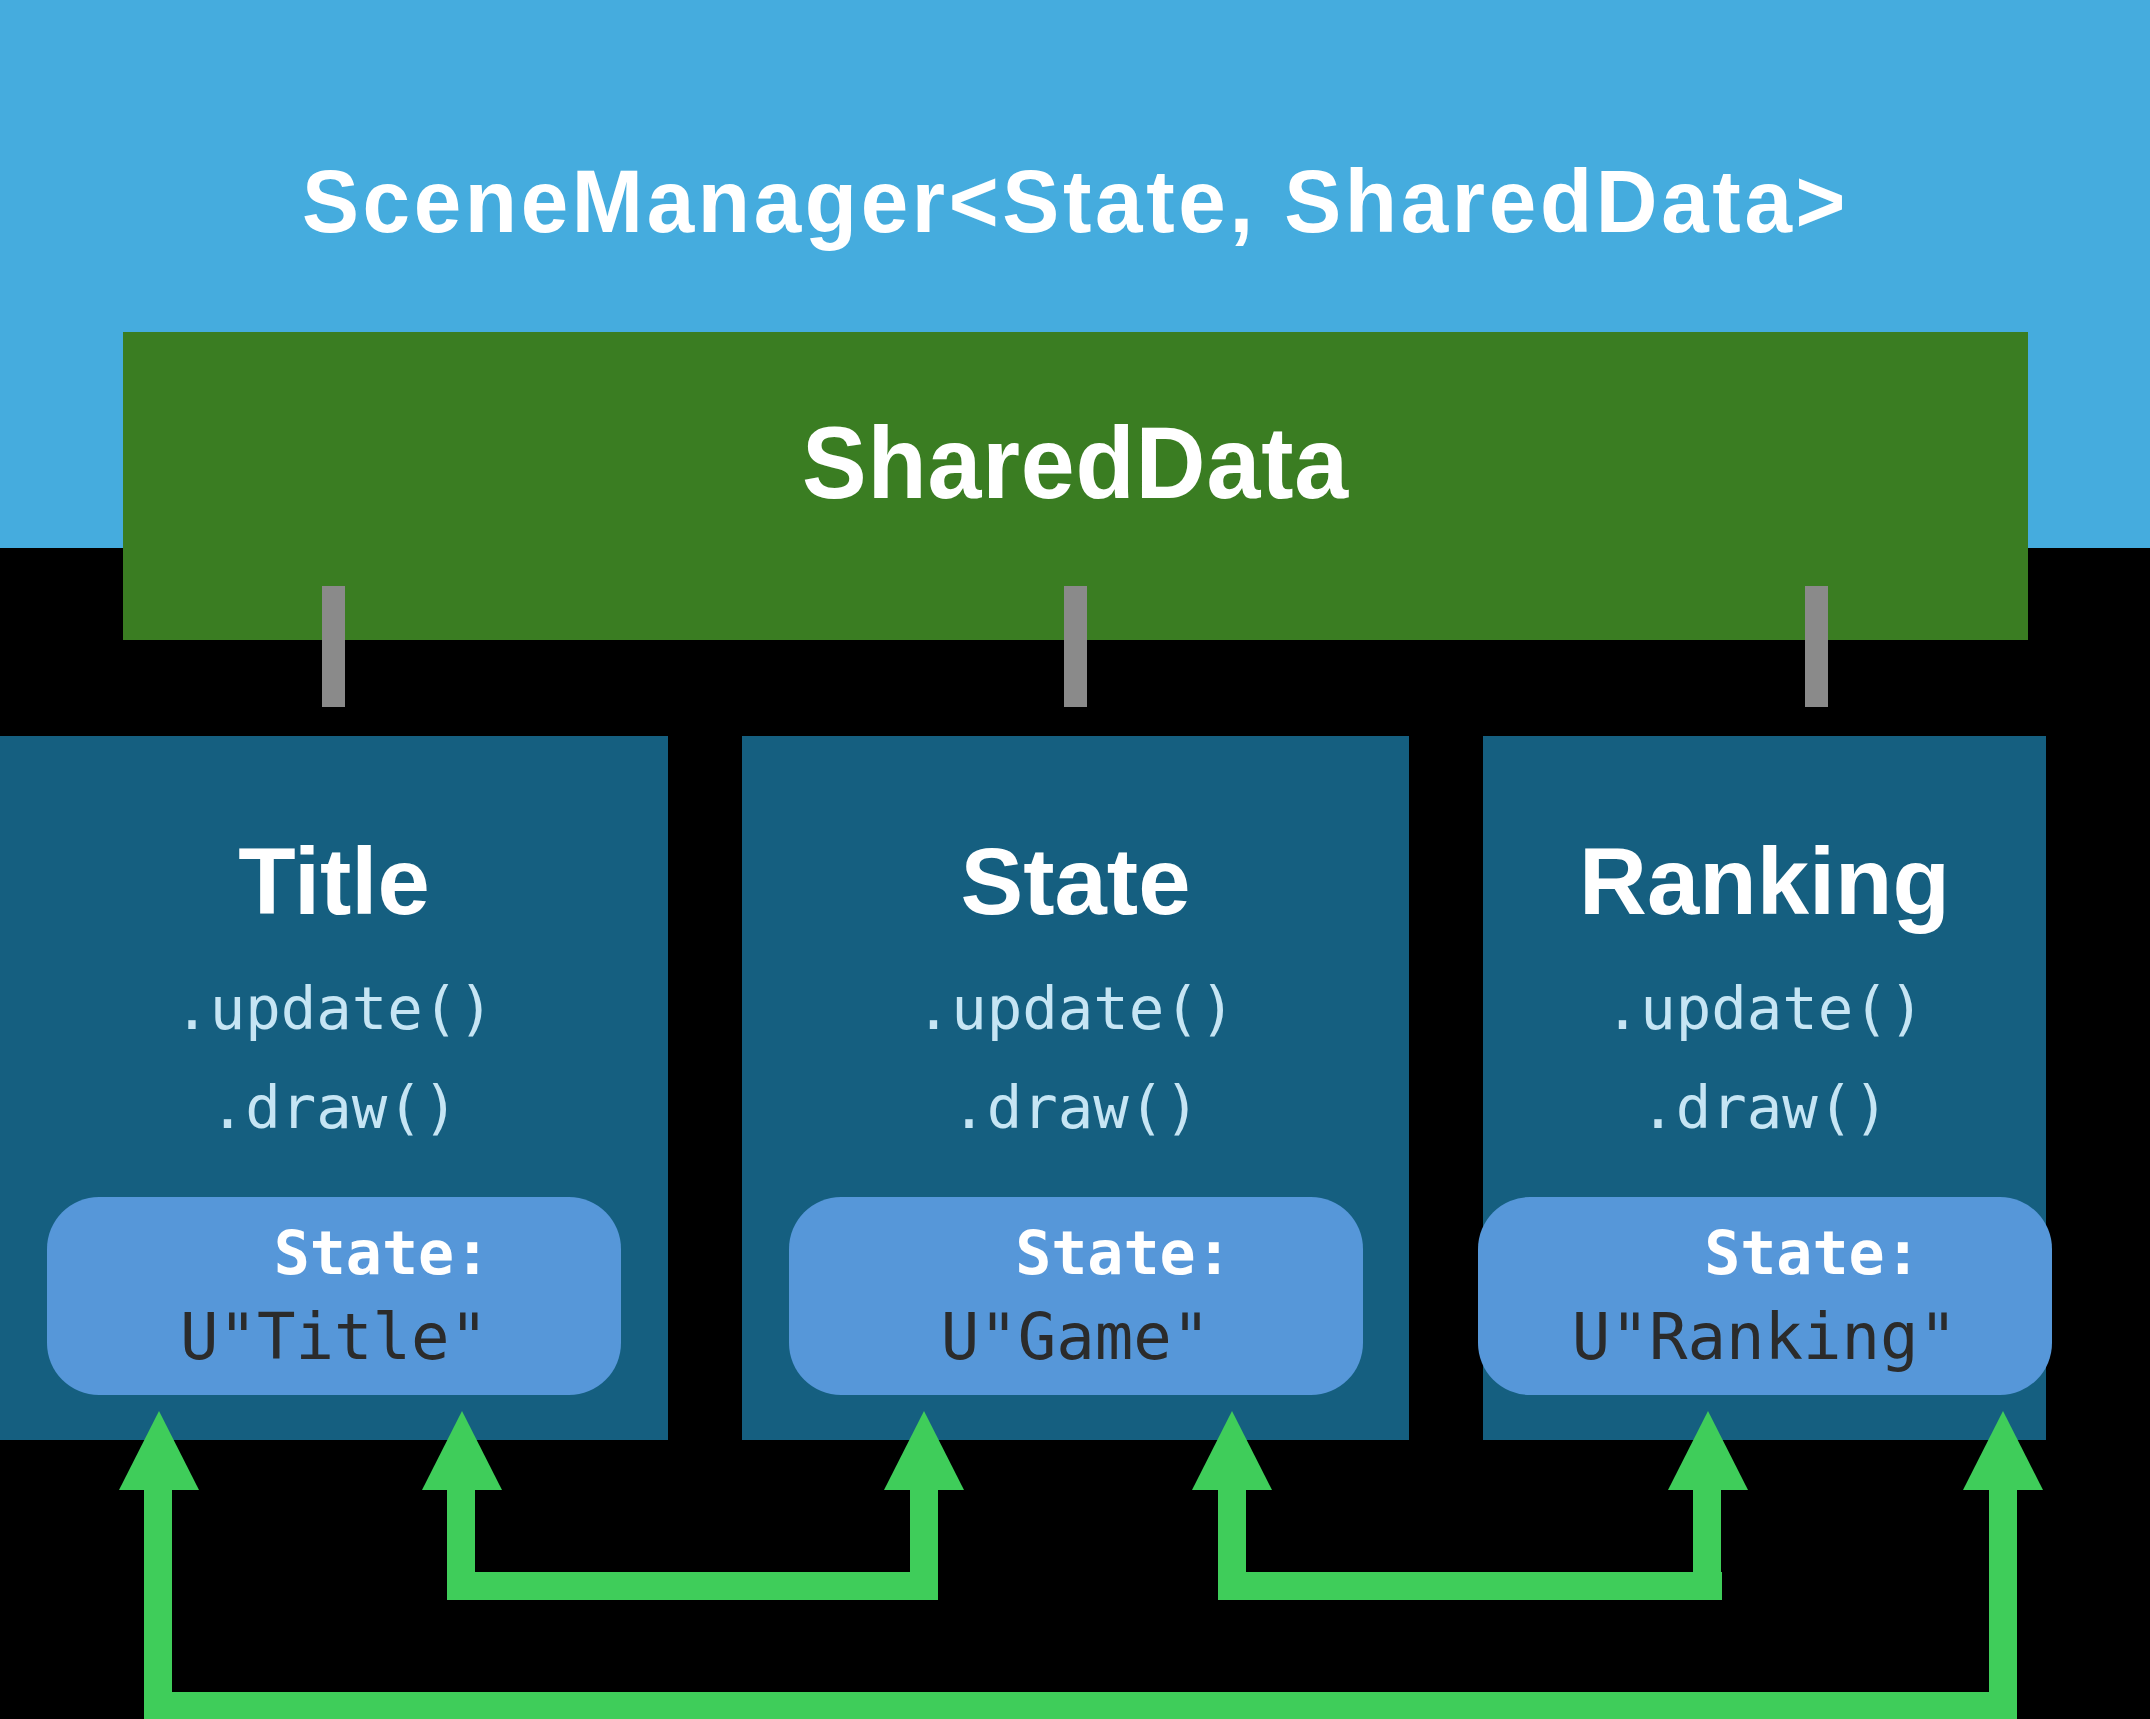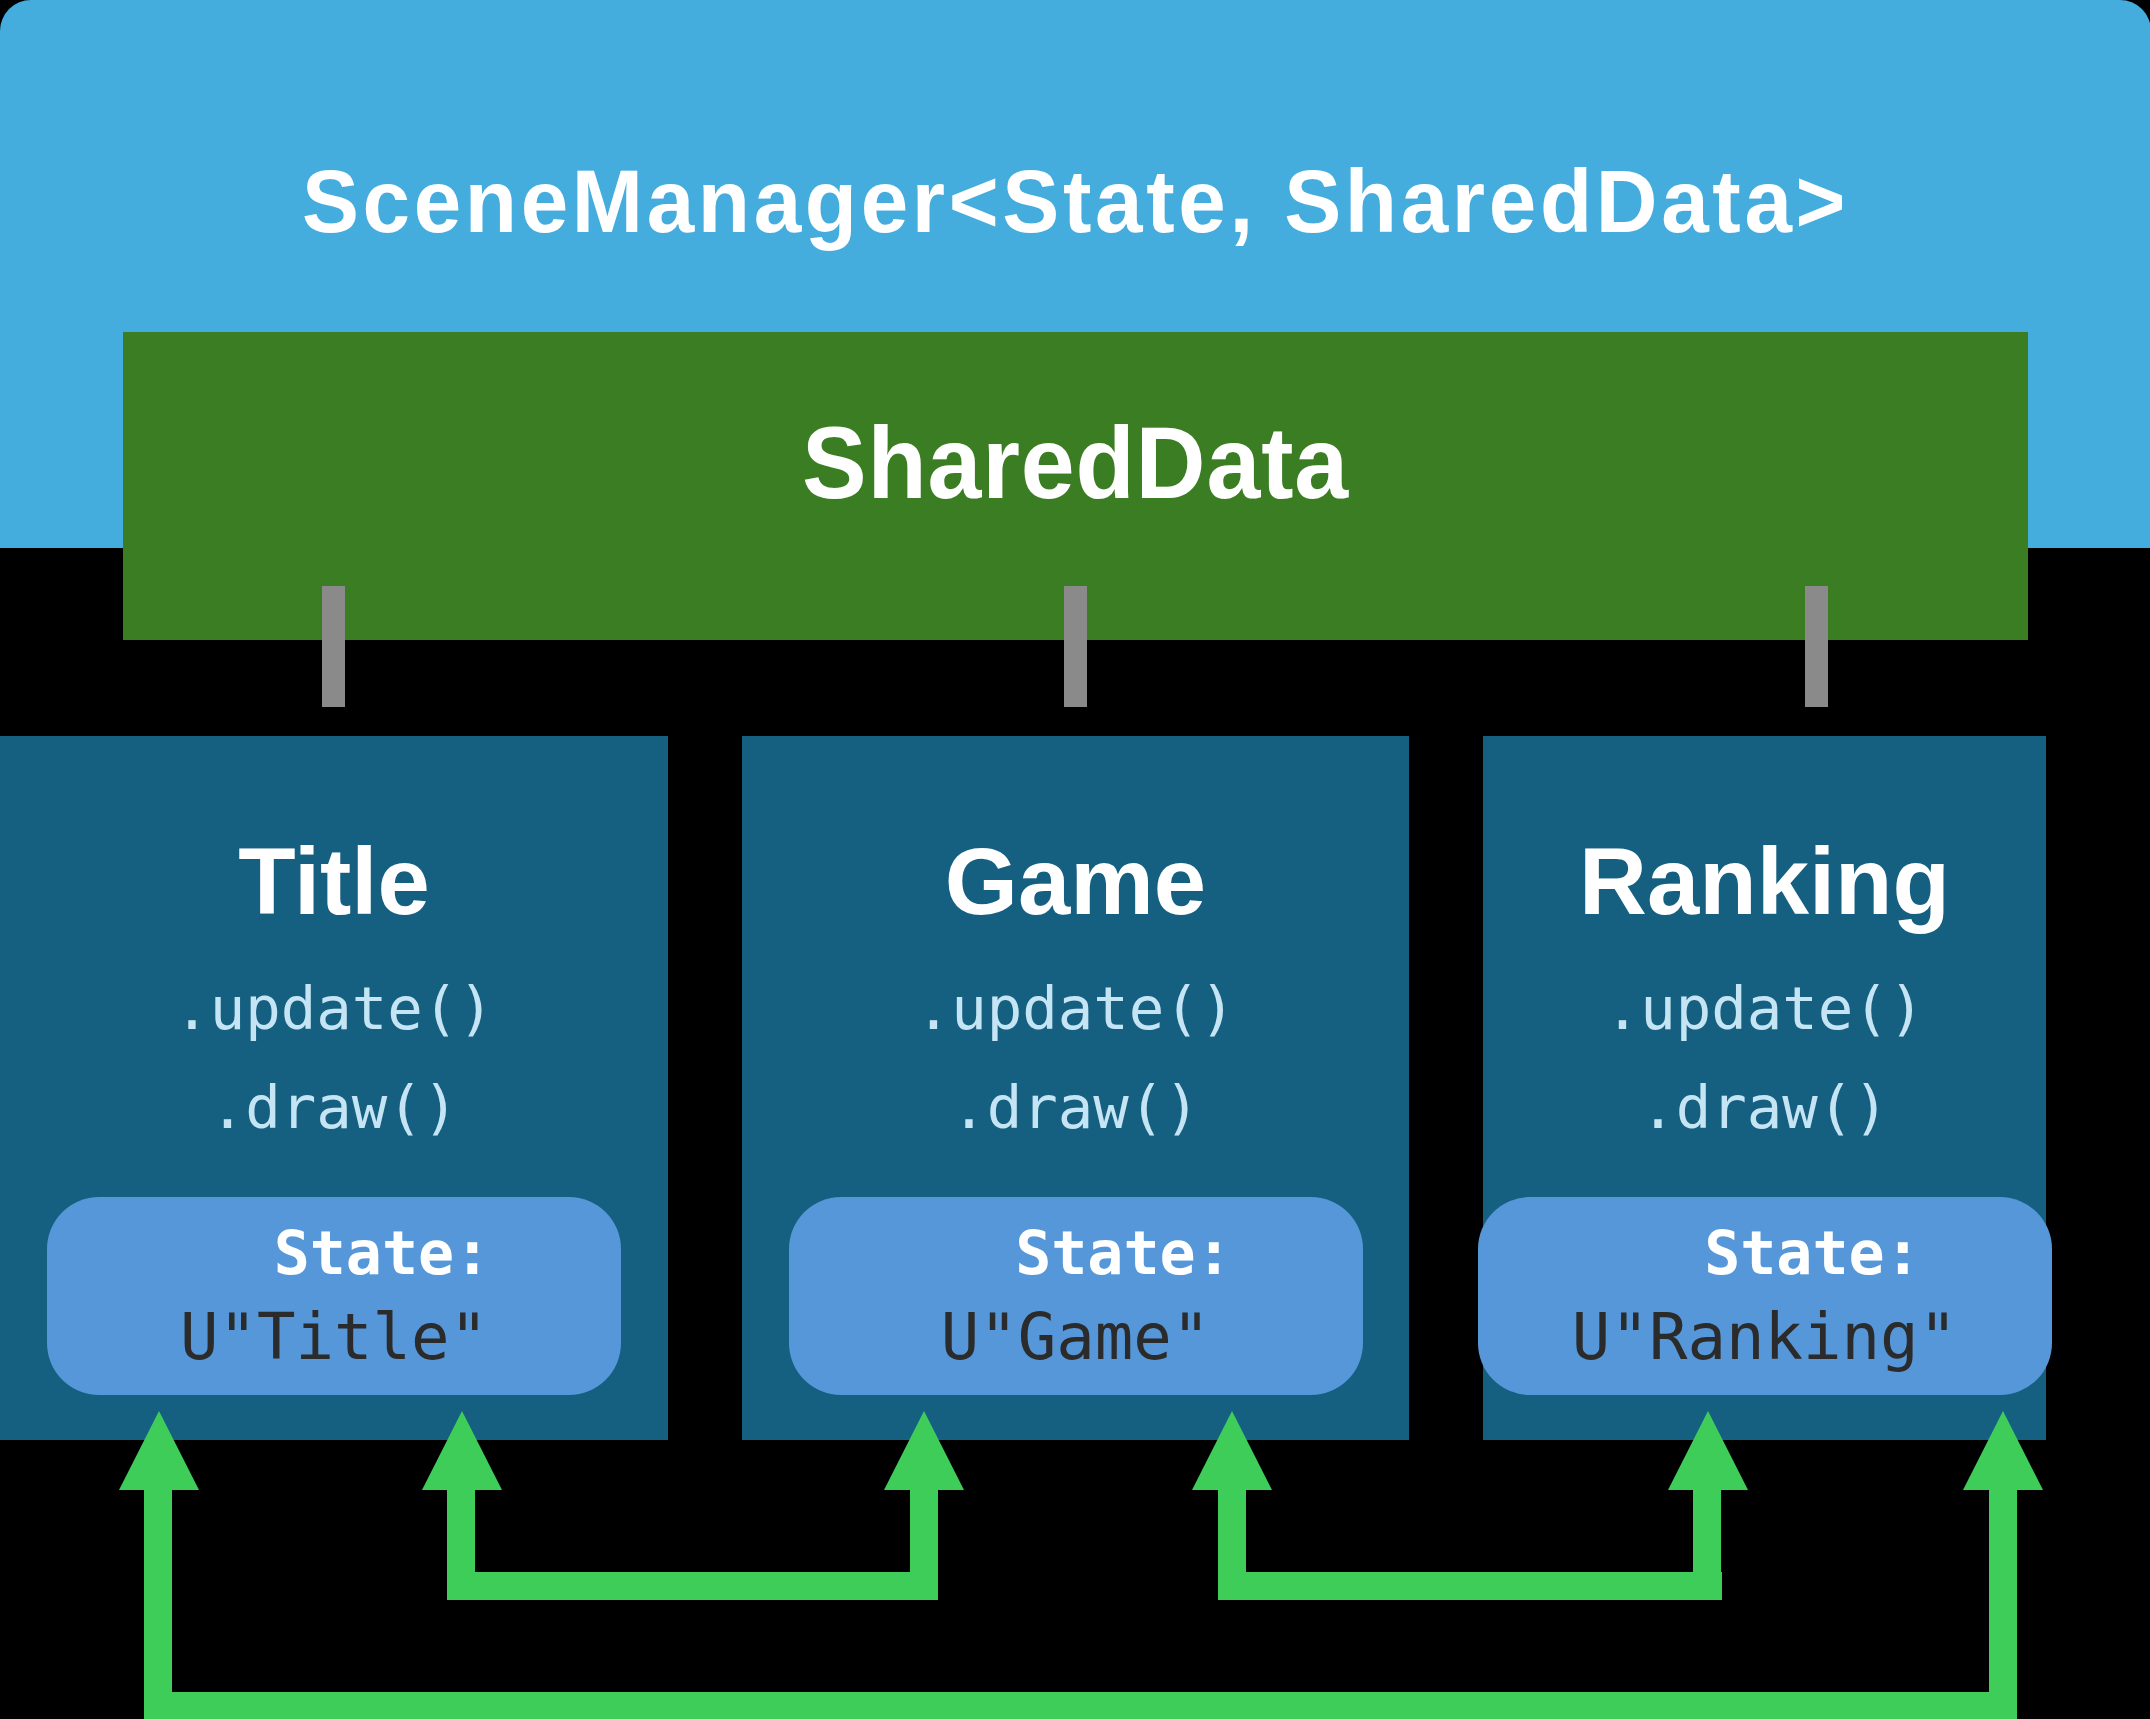--- a/index.html
+++ b/index.html
@@ -10,21 +10,21 @@
     --pill-bg:#5697D9;
     --code-blue:#C6E5F4;
     --arrow-green:#3FCD5A;
     --connector-gray:#8A8A8A;
     --text-white:#FFFFFF;
     --value-dark:#2B2B2B;
     --sans:"Liberation Sans", sans-serif;
     --mono:"DejaVu Sans Mono", monospace;
   }
   html,body{margin:0;padding:0;background:var(--page-bg);}
-  .canvas{position:relative;width:2151px;height:1719px;background:var(--page-bg);overflow:hidden;font-family:var(--sans);border-radius:31px;}
+  .canvas{position:relative;width:2151px;height:1719px;background:var(--page-bg);overflow:hidden;font-family:var(--sans);}
 
   
   .header{position:absolute;left:0;top:0;width:2151px;height:548px;background:var(--header-bg);}
   .main-title{
     position:absolute;left:0;top:146px;width:100%;text-align:center;
     color:var(--text-white);font-weight:bold;font-size:89px;line-height:111px;
     letter-spacing:3.8px;transform:scaleX(0.96);transform-origin:50% 50%;white-space:nowrap;
   }
 
   
@@ -116,21 +116,21 @@
     <h2 class="scene-name">Title</h2>
     <div class="code update">.update()</div>
     <div class="code draw">.draw()</div>
     <div class="pill">
       <div class="pill-label">State:</div>
       <div class="pill-value">U"Title"</div>
     </div>
   </section>
 
   <section class="scene s2">
-    <h2 class="scene-name">Game</h2>
+    <h2 class="scene-name">State</h2>
     <div class="code update">.update()</div>
     <div class="code draw">.draw()</div>
     <div class="pill">
       <div class="pill-label">State:</div>
       <div class="pill-value">U"Game"</div>
     </div>
   </section>
 
   <section class="scene s3">
     <h2 class="scene-name">Ranking</h2>

